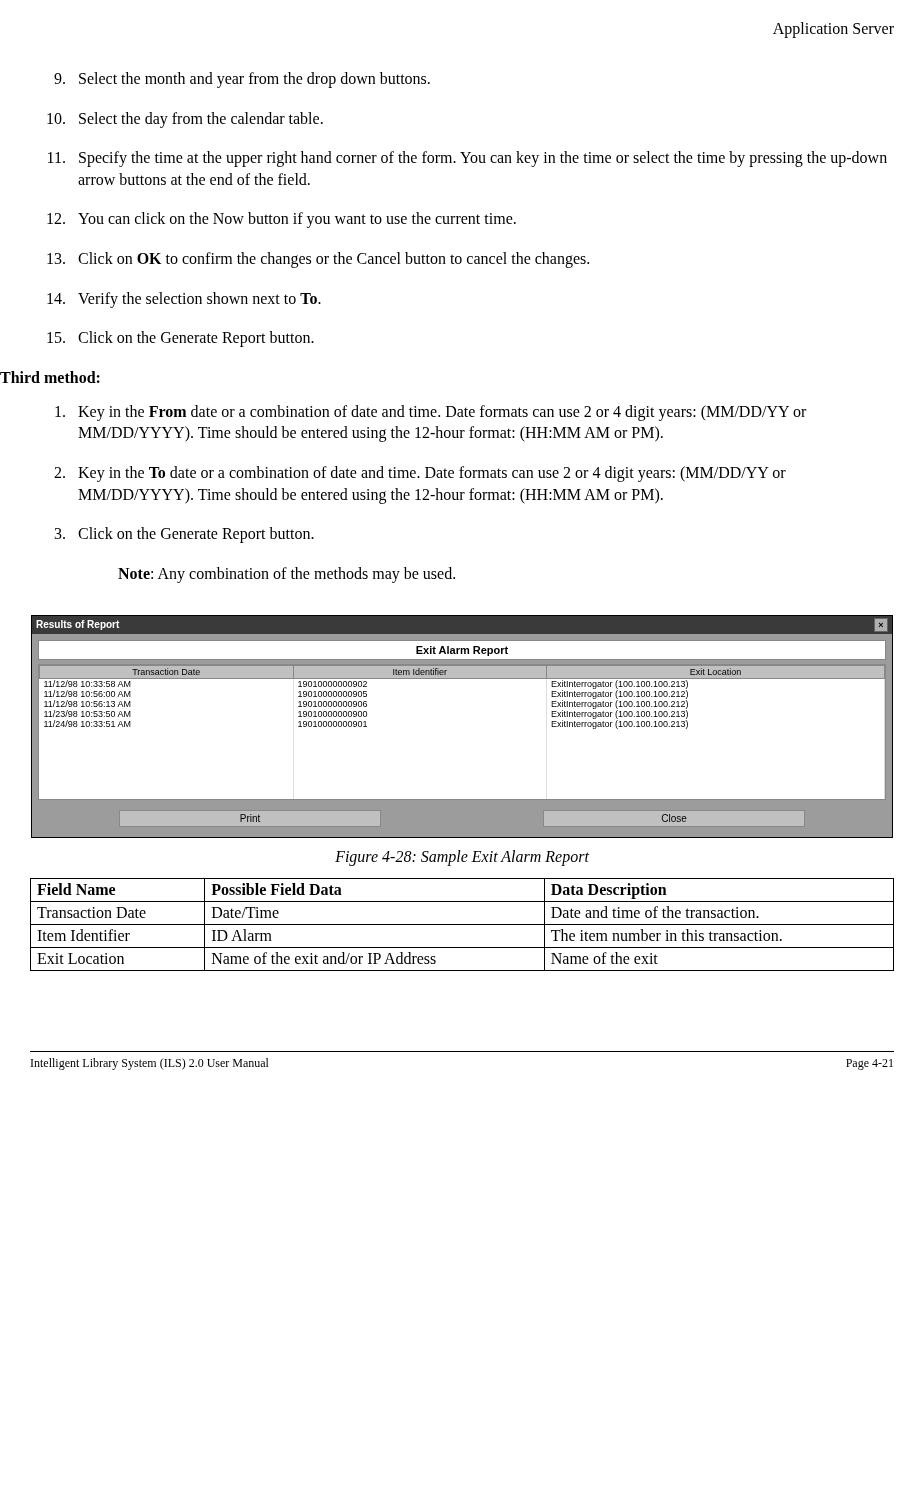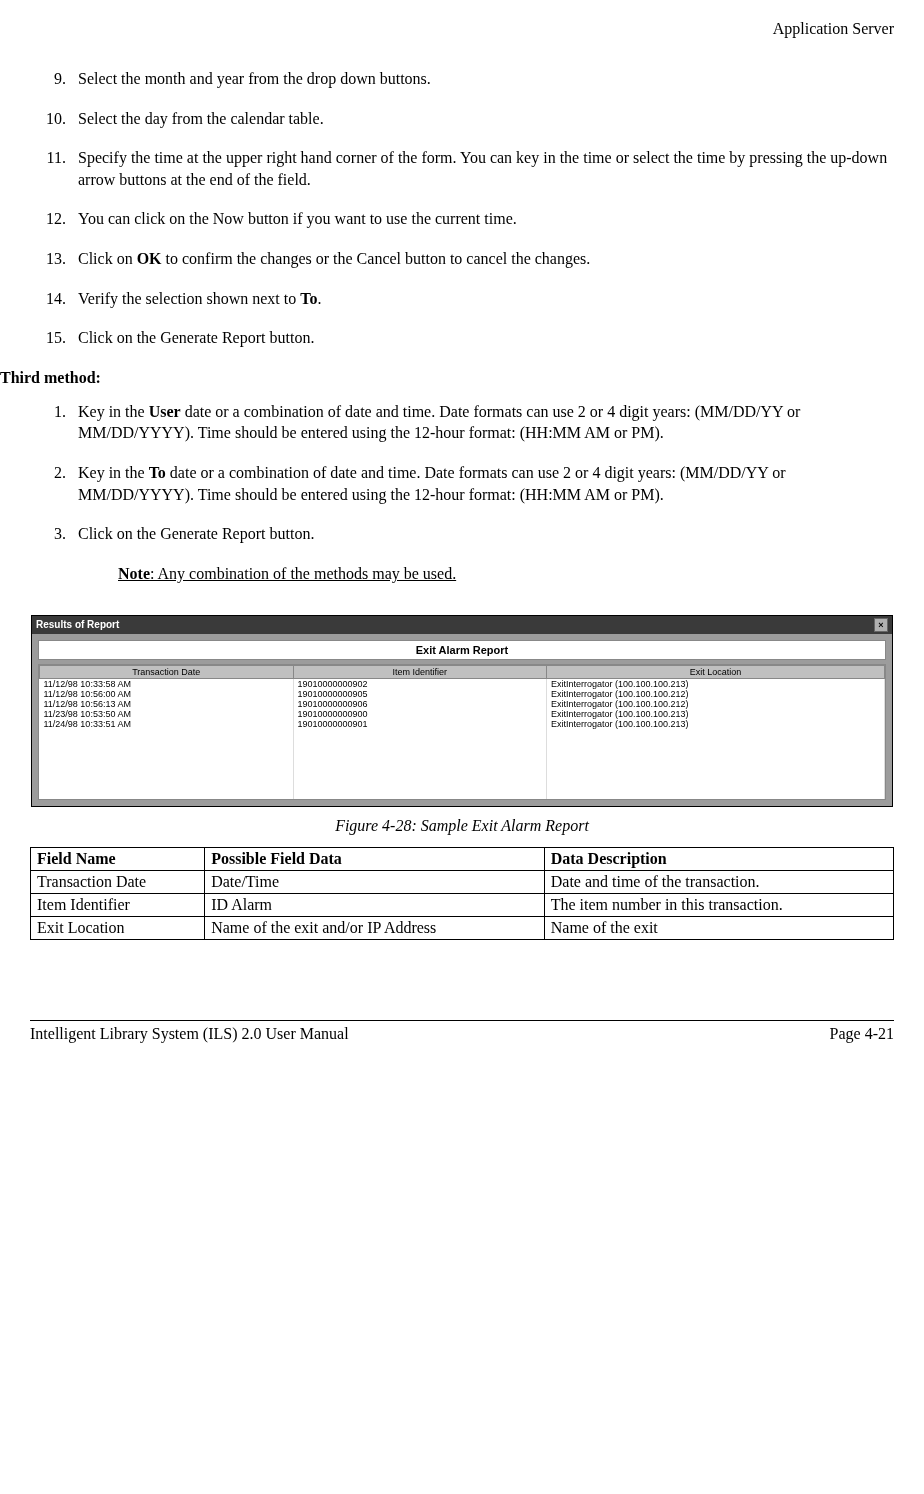--- a/index.html
+++ b/index.html
@@ -26,21 +26,20 @@
     line-height: 1.35;
   }
   .bold { font-weight: bold; }
   .third-method {
     font-weight: bold;
     margin: 8px 0 14px -30px;
   }
   .note {
     margin-left: 88px;
     margin-bottom: 32px;
-    text-decoration: underline;
   }
   
   .report-window {
     border: 1px solid #000;
     background: #9c9c9c;
     width: 860px;
     margin: 4px auto 10px auto;
     font-family: Tahoma, Arial, sans-serif;
     font-size: 10px;
   }
@@ -141,21 +140,21 @@
     text-align: left;
   }
   table.field-table th {
     font-weight: bold;
   }
   .footer-line {
     border-top: 1px solid #000;
     padding-top: 4px;
     display: flex;
     justify-content: space-between;
-    font-size: 16px;
+    font-size: 12px;
   }
 </style>
 </head>
 <body>
 
 <div class="header-right">Application Server</div>
 
 <ol class="steps" start="9">
   <li>Select the month and year from the drop down buttons.</li>
   <li>Select the day from the calendar table.</li>
@@ -167,21 +166,21 @@
   <li>
     <span>Verify the selection shown next to </span><span class="bold">To</span><span>.</span>
   </li>
   <li>Click on the Generate Report button.</li>
 </ol>
 
 <div class="third-method">Third method:</div>
 
 <ol class="steps">
   <li>
-    <span>Key in the </span><span class="bold">User</span><span> date or a combination of date and time. Date formats can use 2 or 4 digit years: (MM/DD/YY or MM/DD/YYYY). Time should be entered using the 12-hour format: (HH:MM AM or PM).</span>
+    <span>Key in the </span><span class="bold">From</span><span> date or a combination of date and time. Date formats can use 2 or 4 digit years: (MM/DD/YY or MM/DD/YYYY). Time should be entered using the 12-hour format: (HH:MM AM or PM).</span>
   </li>
   <li>
     <span>Key in the </span><span class="bold">To</span><span> date or a combination of date and time. Date formats can use 2 or 4 digit years: (MM/DD/YY or MM/DD/YYYY). Time should be entered using the 12-hour format: (HH:MM AM or PM).</span>
   </li>
   <li>Click on the Generate Report button.</li>
 </ol>
 
 <div class="note">
   <span class="bold">Note</span><span>: Any combination of the methods may be used.</span>
 </div>
@@ -229,20 +228,24 @@
               <td>ExitInterrogator (100.100.100.213)</td>
             </tr>
           <tr class="report-empty">
               <td></td>
               <td></td>
               <td></td>
             </tr>
         </tbody>
       </table>
     </div>
+    <div class="report-buttons">
+      <div class="btn">Print</div>
+      <div class="btn">Close</div>
+    </div>
   </div>
 </div>
 
 <div class="figure-caption">Figure 4-28: Sample Exit Alarm Report</div>
 
 <table class="field-table">
   <thead>
     <tr>
       <th>Field Name</th>
       <th>Possible Field Data</th>

